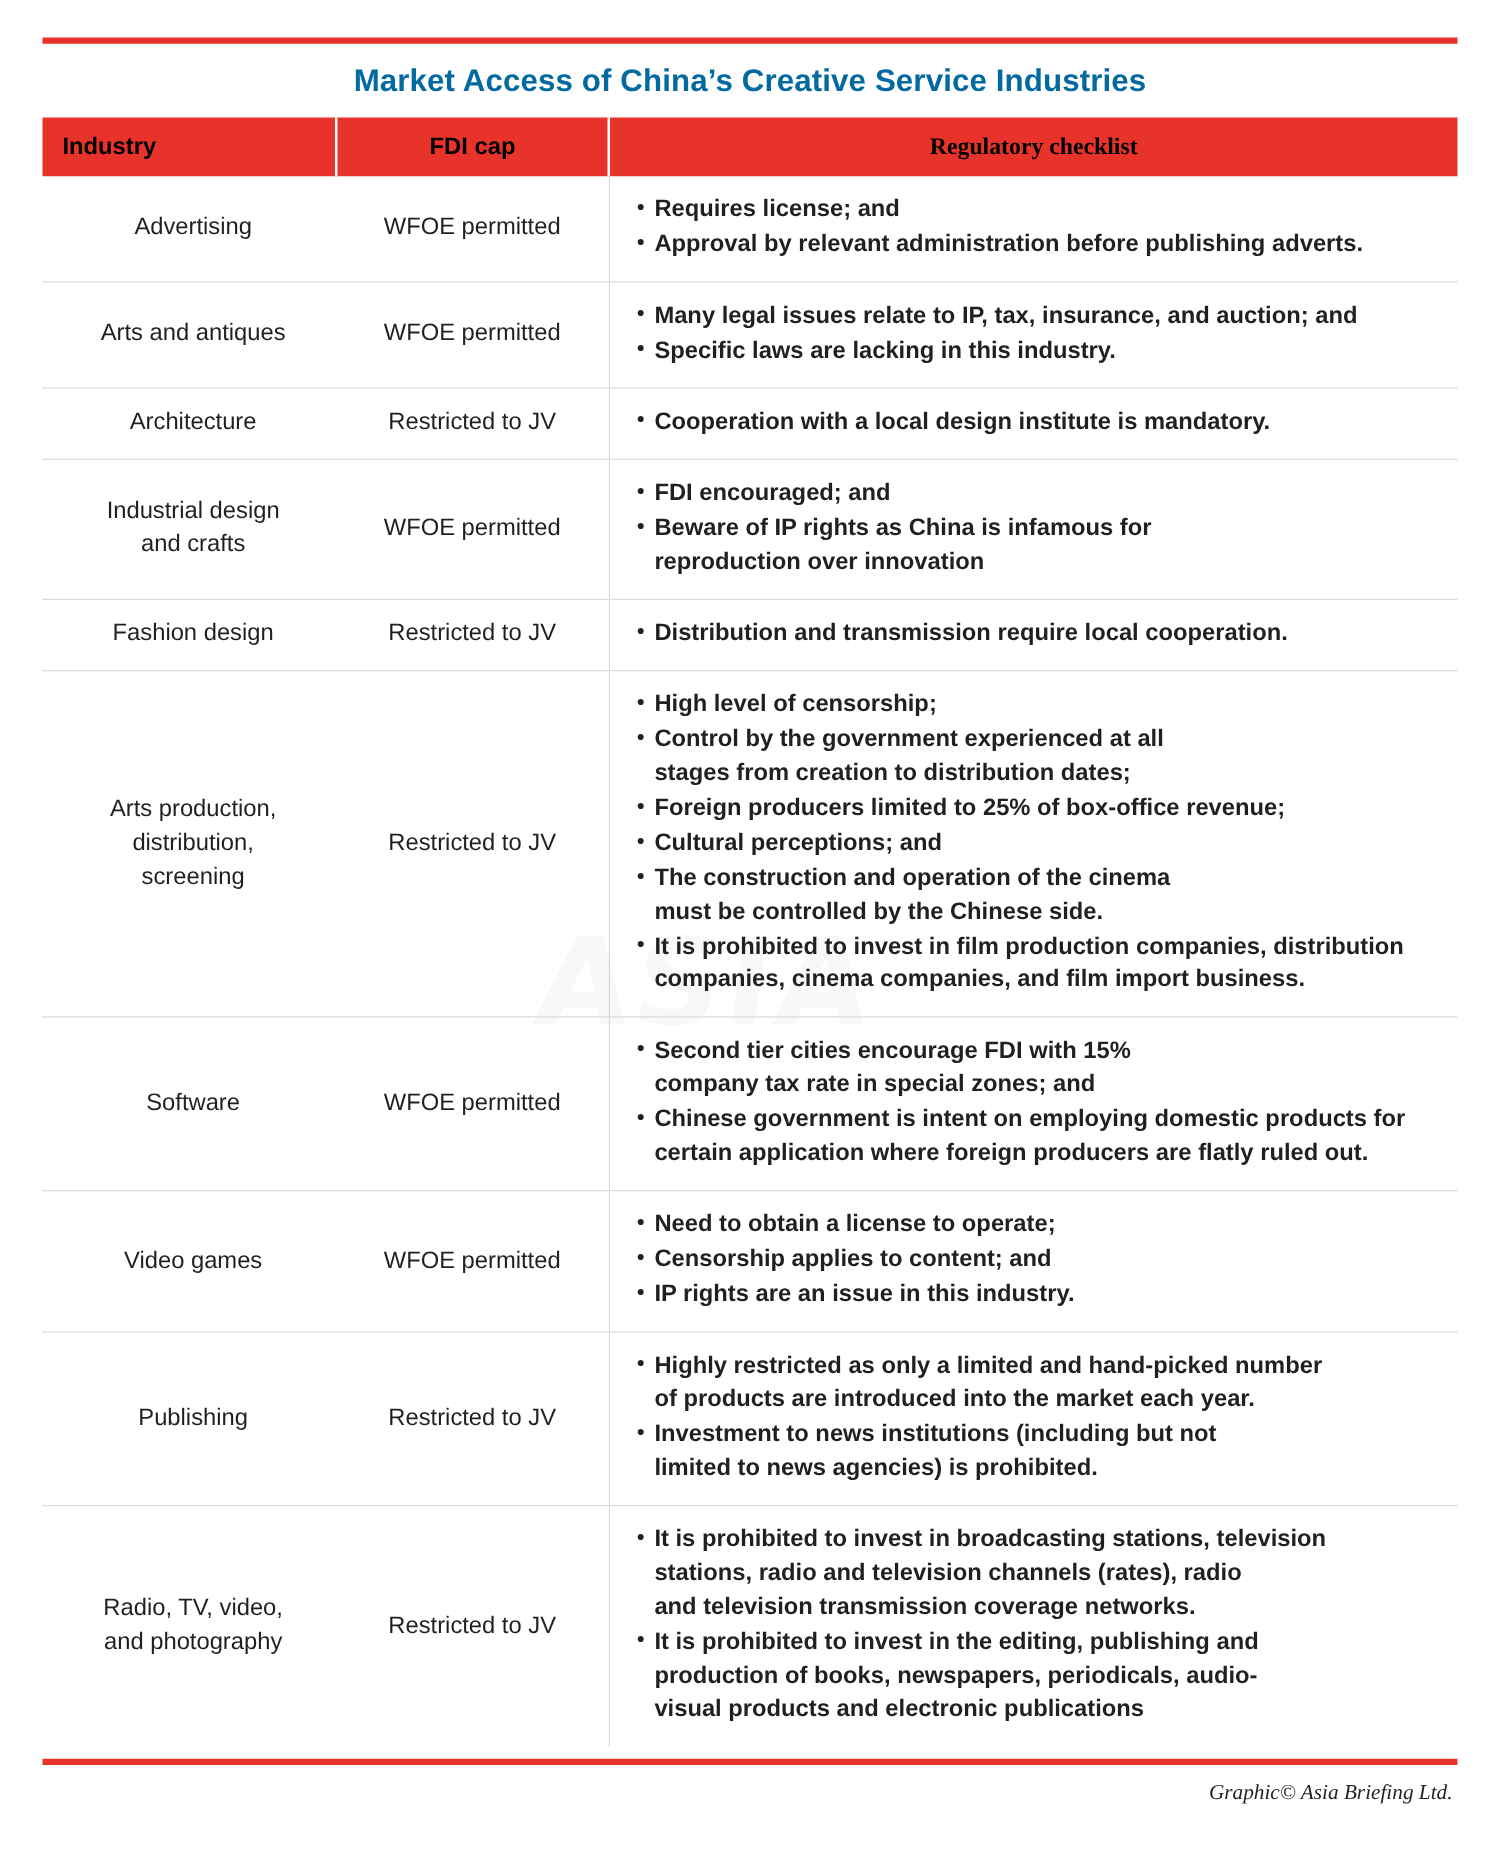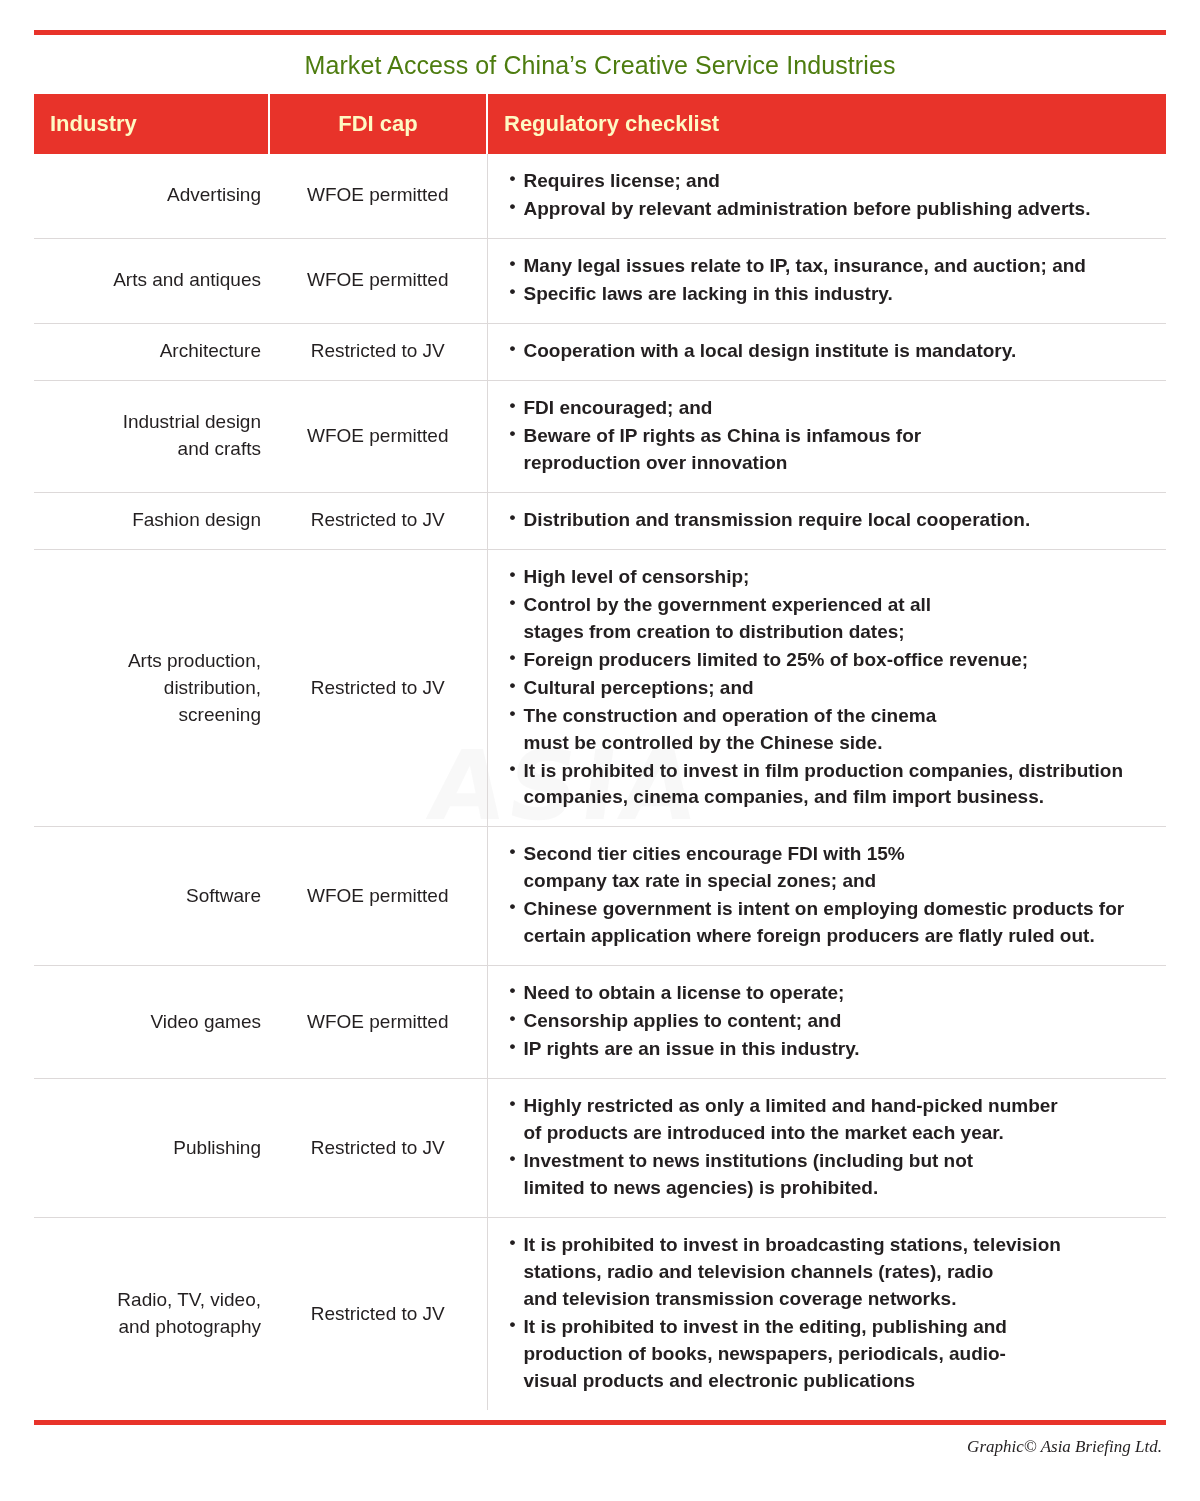--- a/index.html
+++ b/index.html
@@ -22,63 +22,63 @@
     box-sizing: border-box;
     padding: 0 34px;
   }
   .rule-top {
     height: 5px;
     background: #e8332a;
     margin: 30px 0 0 0;
   }
   .title {
     text-align: center;
-    color: #4d7c0f;
+    color: #0369a1;
     font-size: 25px;
-    font-weight: normal;
+    font-weight: bold;
     letter-spacing: 0.1px;
     padding: 16px 0 14px 0;
   }
   table.matrix {
     width: 100%;
     border-collapse: collapse;
     table-layout: fixed;
   }
   table.matrix col.c1 { width: 235px; }
   table.matrix col.c2 { width: 218px; }
   table.matrix col.c3 { width: auto; }
 
   thead th {
     background: #e8332a;
-    color: #fef9c3;
-    font-size: 22px;
-    font-weight: bold;
-    height: 60px;
+    color: #000000;
+    font-size: 19px;
+    font-weight: bold;
+    height: 47px;
     vertical-align: middle;
     padding: 0 16px;
     border-right: 2px solid #ffffff;
   }
   thead th.h-industry { text-align: left; }
   thead th.h-fdi { text-align: center; margin-left: 24px; }
-  thead th.h-reg { text-align: left; border-right: none; }
+  thead th.h-reg { text-align: center; border-right: none; font-family: Liberation Serif, serif; }
 
   tbody td {
     border-bottom: 1px solid #ddd9d9;
     vertical-align: middle;
     font-size: 19px;
     line-height: 1.42;
     padding: 14px 10px;
     color: #231f20;
   }
   tbody tr:last-child td { border-bottom: none; }
 
   td.industry {
     padding-left: 14px;
     padding-right: 8px;
-    text-align: right;
+    text-align: center;
     white-space: pre-line;
   }
   td.fdi {
     text-align: center;
     border-right: 1px solid #ddd9d9;
     padding-left: 6px;
     padding-right: 6px;
   }
   td.reg {
     padding-left: 22px;

